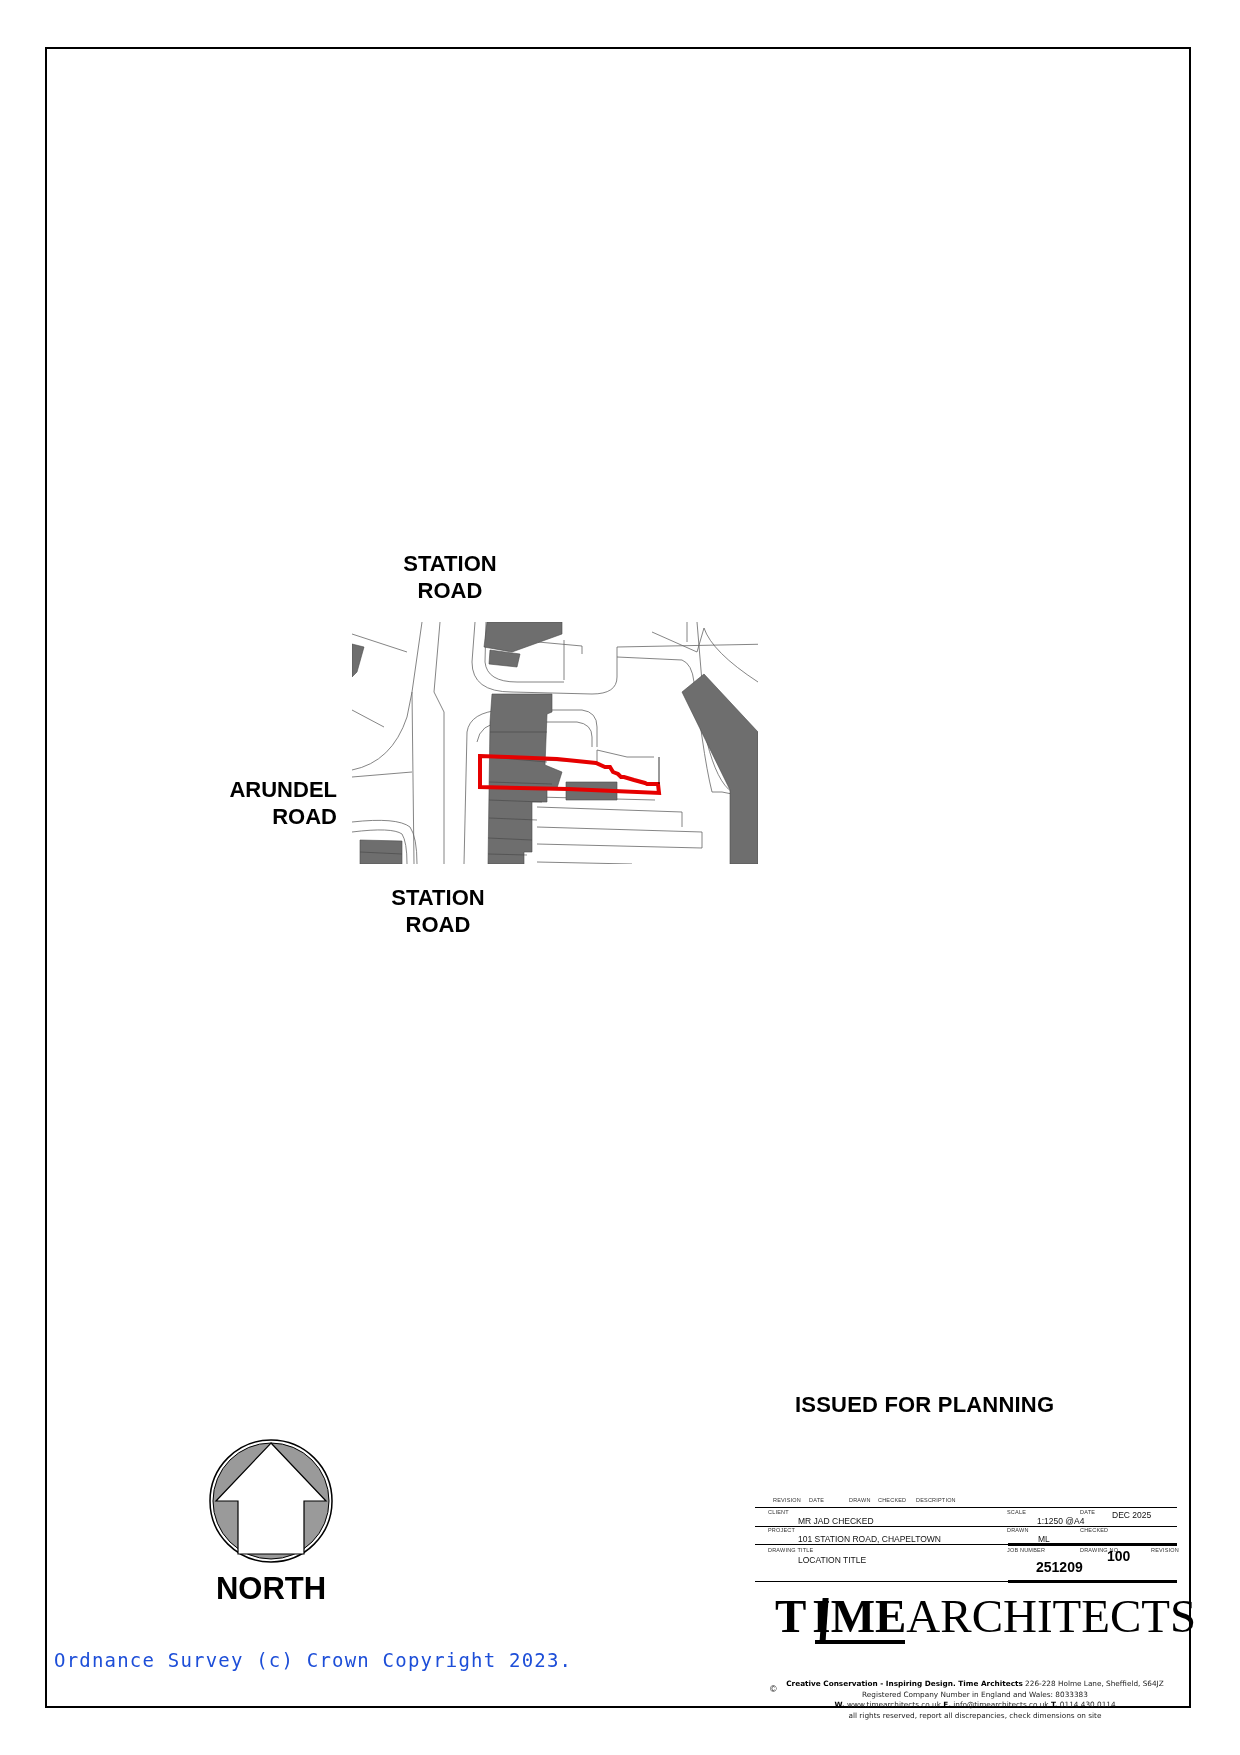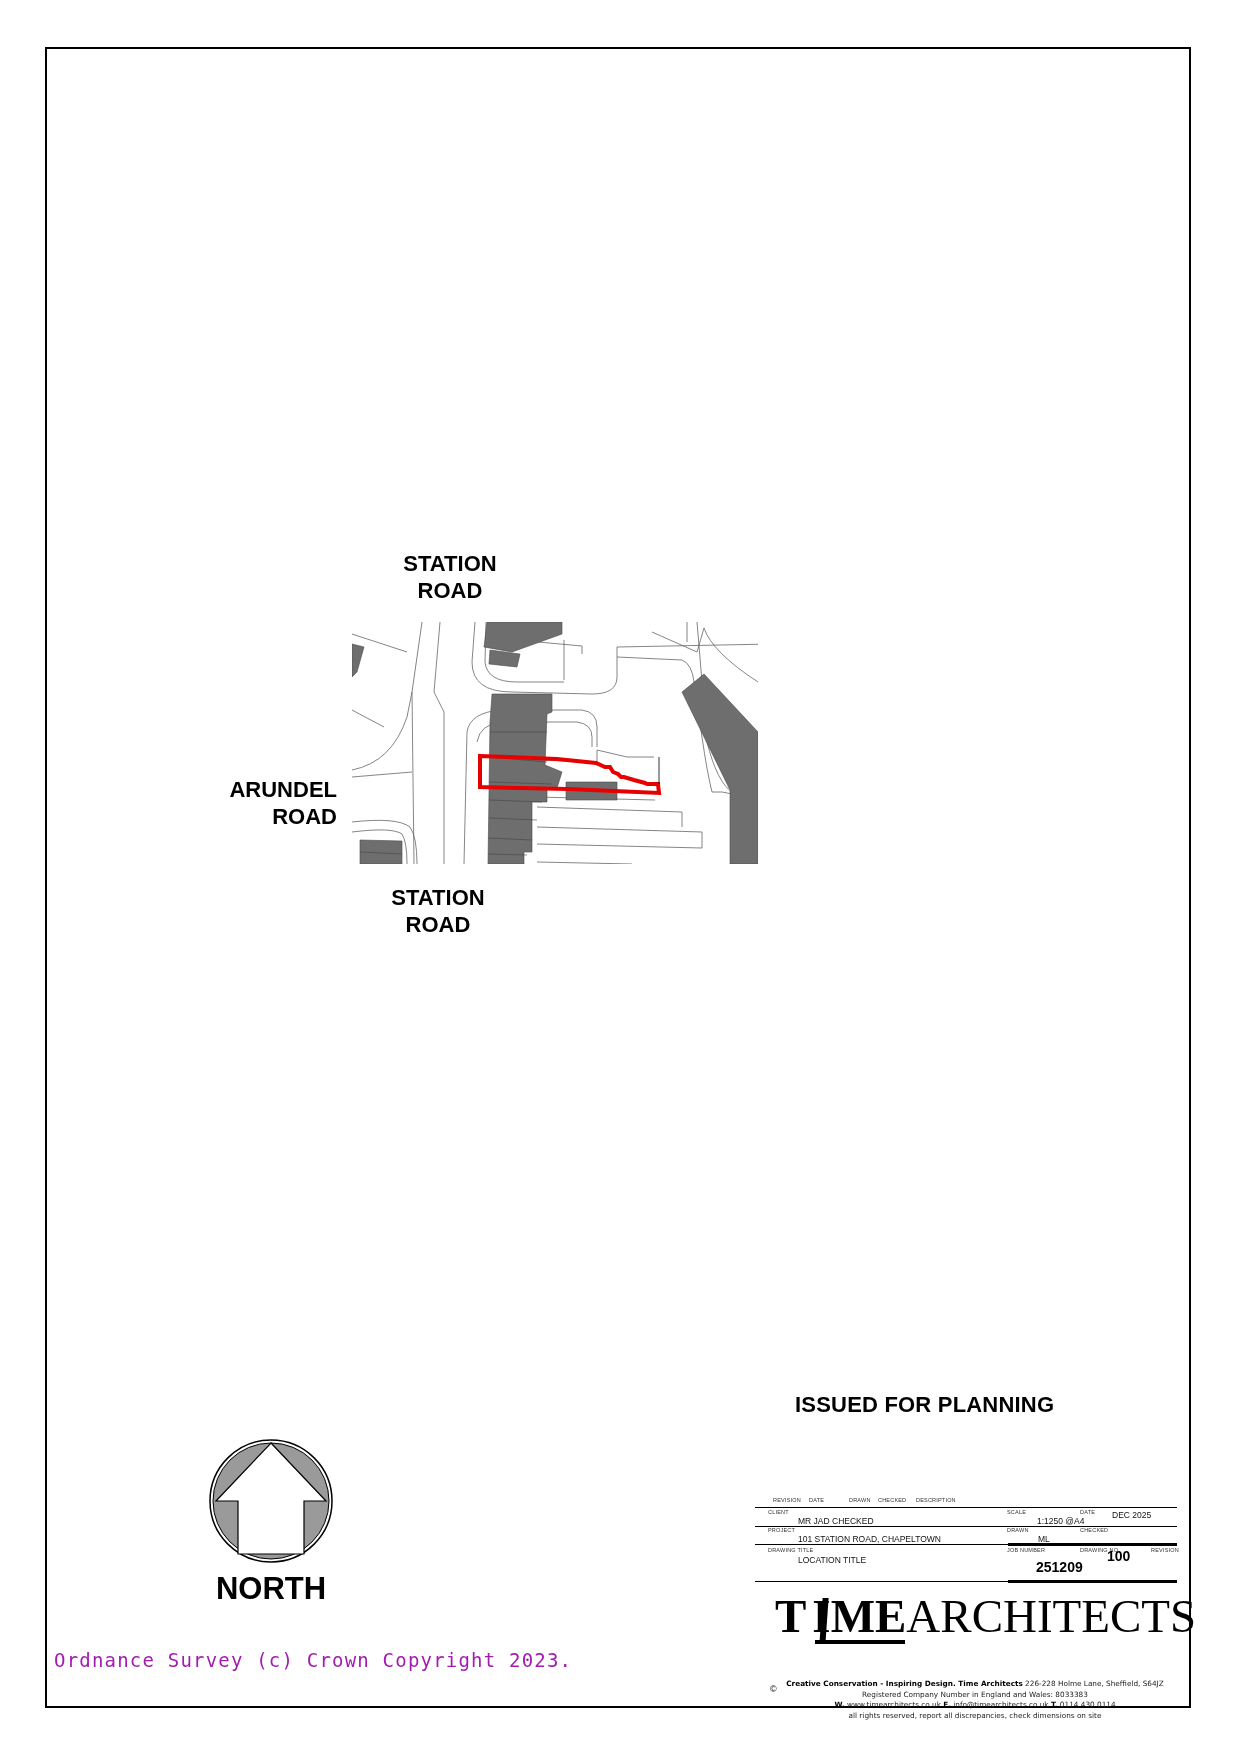--- a/index.html
+++ b/index.html
@@ -17,21 +17,21 @@
   .tb .thick { position:absolute; height:3px; background:#000; }
   .logo { position:absolute; left:775px; top:1590px; width:400px; height:60px; font-family:"Liberation Serif", serif; font-size:47px; line-height:52px; white-space:nowrap; }
   .logo .bold { font-weight:bold; }
   .logo .bar-h { position:absolute; left:40px; top:50px; width:90px; height:4px; background:#000; }
   .logo .bar-v { position:absolute; left:46px; top:8px; width:6px; height:46px; background:#000; transform:skewX(-4deg); }
   .footer { position:absolute; left:768px; top:1655px; width:414px; font-size:7.3px; line-height:10.5px; text-align:center; color:#222; font-family:"DejaVu Sans", sans-serif;margin-top:24px; }
   .footer b { color:#000; }
   .copy-symbol { position:absolute; left:770px; top:1684px; font-size:9px; }
   .north { position:absolute; left:208px; top:1438px; width:126px; height:126px; }
   .north-label { position:absolute; left:205px; top:1571px; width:132px; text-align:center; font-weight:bold; font-size:31px; }
-  .os-copy { position:absolute; left:54px; top:1648px; font-family:"DejaVu Sans Mono", monospace; font-size:19px; line-height:24px; color:#a21caf; letter-spacing:1.2px; font-weight:normal; }
+  .os-copy { position:absolute; left:54px; top:1648px; font-family:"DejaVu Sans Mono", monospace; font-size:19px; line-height:24px; color:#1d4ed8; letter-spacing:1.2px; font-weight:normal; }
 </style>
 </head>
 <body>
 
 <div class="frame"></div>
 
 <div class="road-label" style="left:395px;top:550px;width:110px;">
   <div>STATION</div>
   <div>ROAD</div>
 </div>

